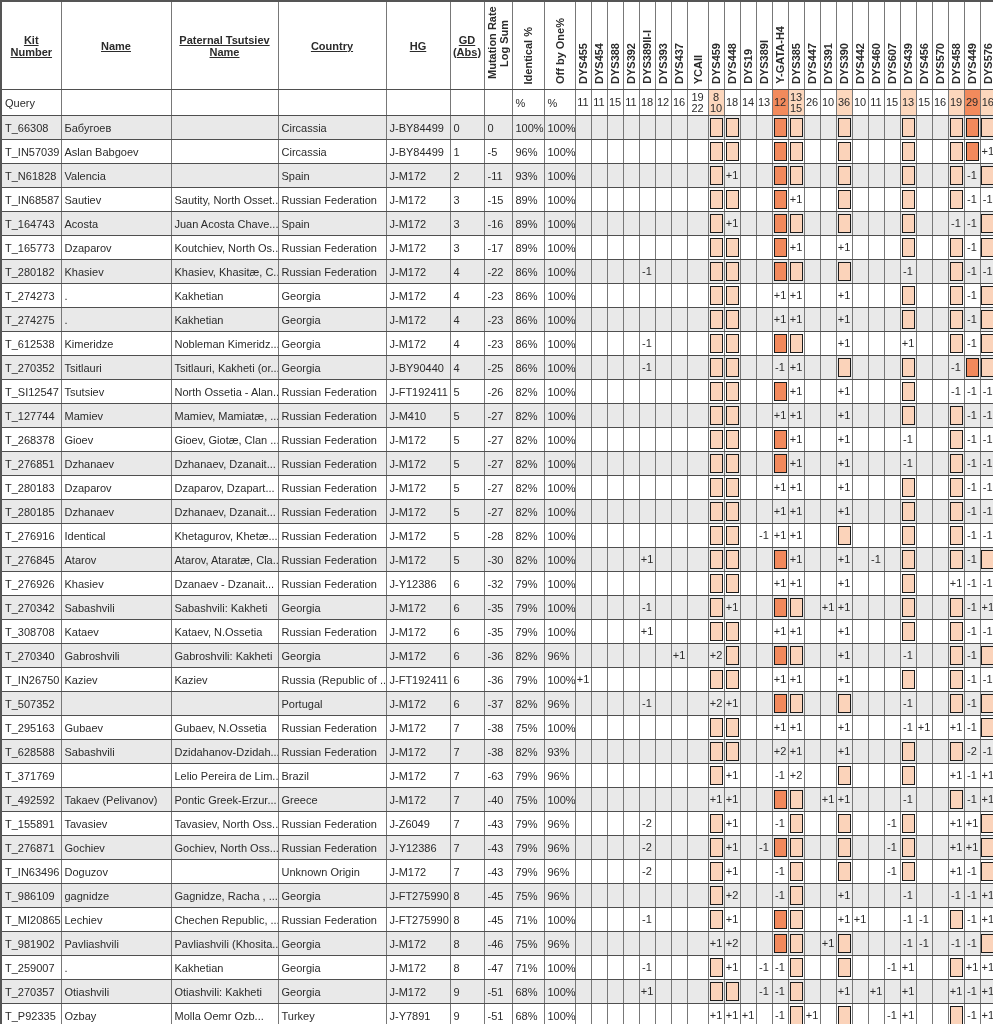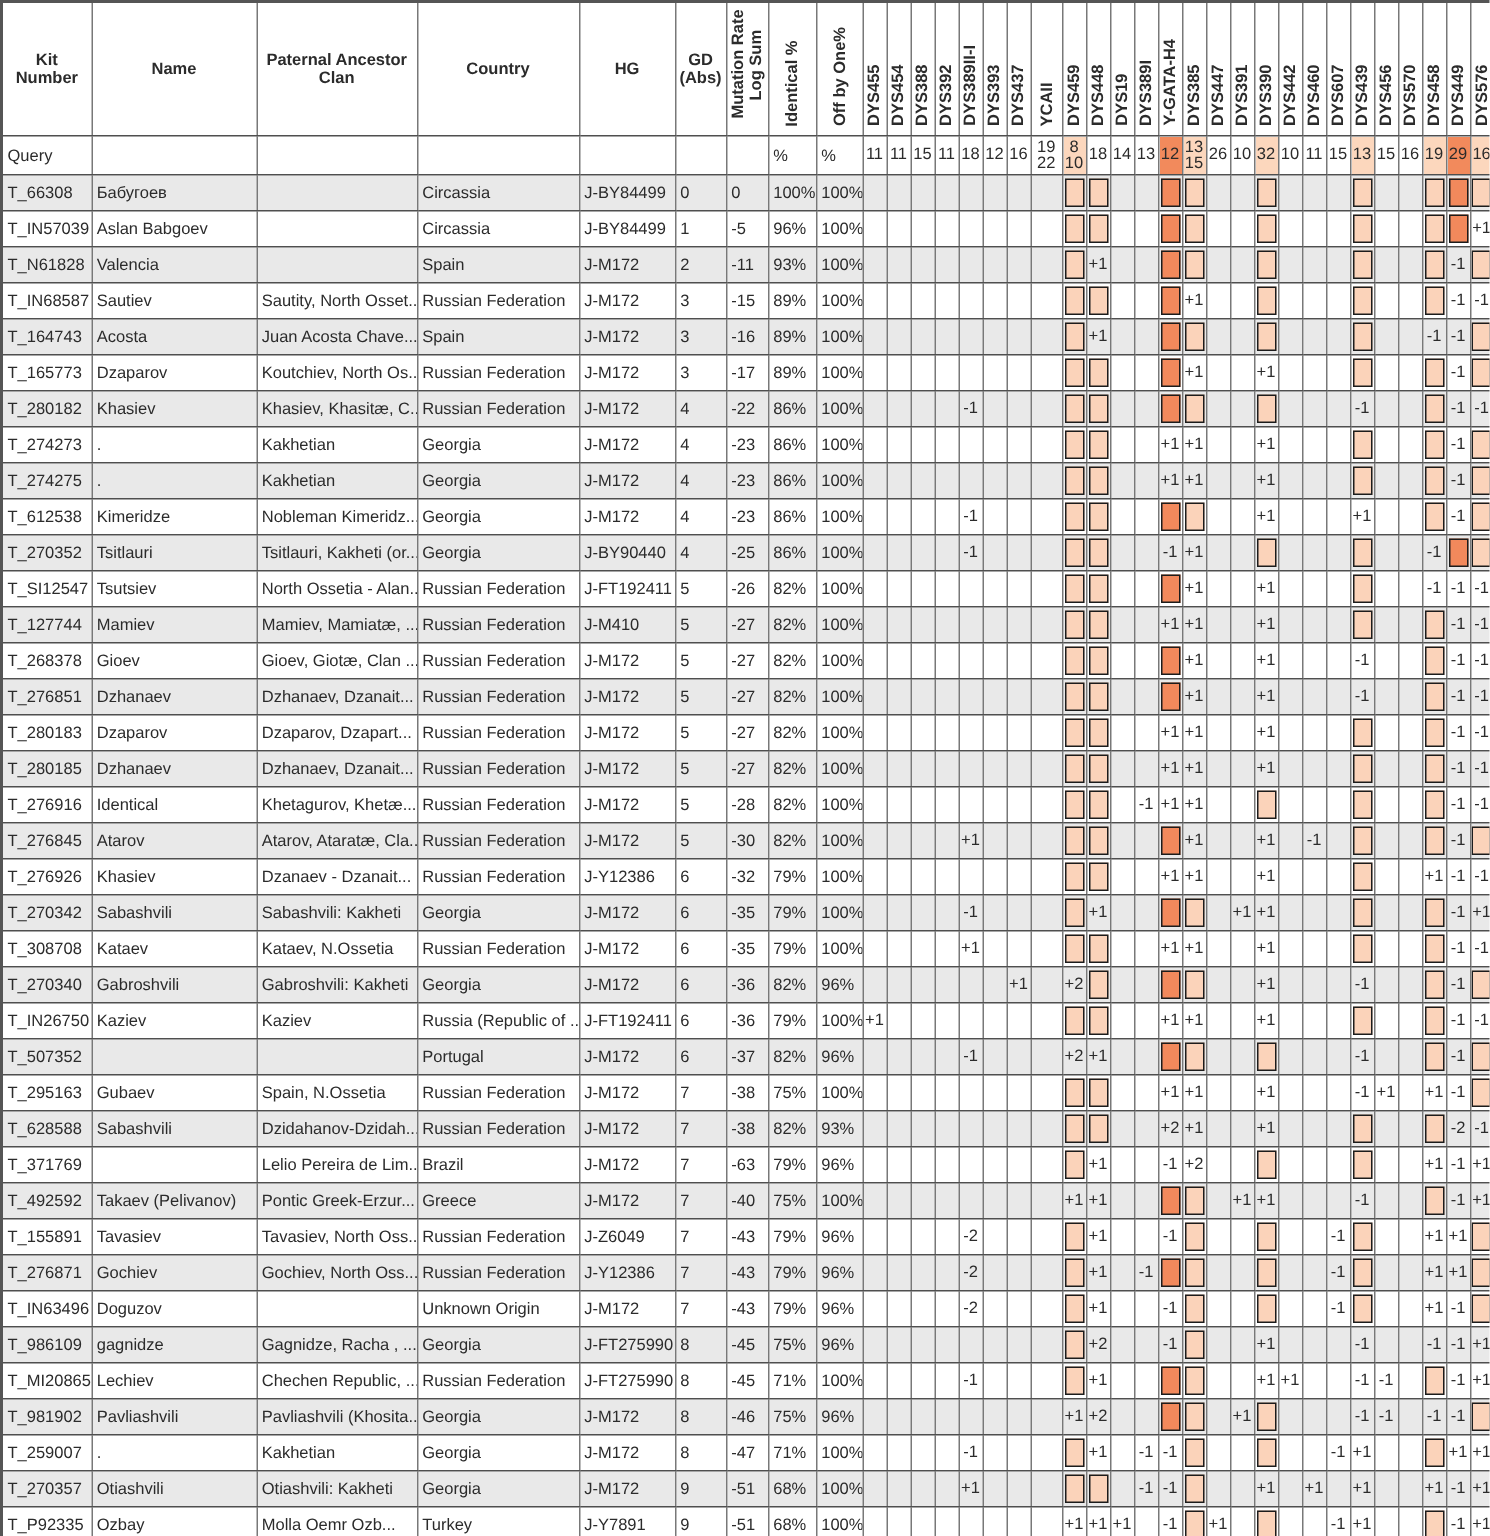--- a/index.html
+++ b/index.html
@@ -3,21 +3,21 @@
 <meta charset="utf-8">
 <style>
   html,body{margin:0;padding:0;width:993px;height:1024px;overflow:hidden;background:#fff;}
   body{font-family:"Liberation Sans","DejaVu Sans",sans-serif;color:#2b2b2b;}
   table{border-collapse:collapse;table-layout:fixed;width:994px;}
   table{border:2px solid #555;}
   th,td{border:1px solid #787878;border-top:1px solid #4f4f4f;border-bottom:1px solid #4f4f4f;
         padding:0;font-size:11px;overflow:hidden;vertical-align:middle;}
   thead tr{height:88px;}
   th{font-weight:bold;background:#fff;text-align:center;}
-  th.fixed{vertical-align:middle;padding:0 2px;}
+  th.fixed{vertical-align:middle;padding:0 2px;text-decoration:underline;}
   th.rot{vertical-align:bottom;padding-bottom:3px;}
   th.rot span{writing-mode:vertical-rl;transform:rotate(180deg);display:inline-block;
       max-height:82px;line-height:12px;white-space:normal;font-weight:bold;}
   tr.qrow{height:26px;}
   tr.drow{height:24px;}
   tr.drow.odd td{background:#e9e9e9;}
   td.txt{white-space:nowrap;padding-left:3px;text-align:left;}
   td.num{white-space:nowrap;padding-left:3px;text-align:left;}
   td.mk{text-align:center;white-space:pre-line;line-height:11px;}
   td.mk .box{display:block;width:11px;height:17px;margin:2px auto 2px;border:1px solid #1c1c1c;}
@@ -64,21 +64,21 @@
       <col style="width: 16px;">
       <col style="width: 16px;">
       <col style="width: 16px;">
       <col style="width: 16px;">
       <col style="width: 16px;">
     </colgroup>
   <thead>
       <tr id="hdr-row">
         <th class="fixed">Kit Number</th>
         <th class="fixed">Name</th>
-        <th class="fixed">Paternal Ancestor Clan</th>
+        <th class="fixed">Paternal Tsutsiev Name</th>
         <th class="fixed">Country</th>
         <th class="fixed">HG</th>
         <th class="fixed">GD (Abs)</th>
         <th class="rot"><span>Mutation Rate Log Sum</span></th>
         <th class="rot"><span>Identical %</span></th>
         <th class="rot"><span>Off by One%</span></th>
         <th class="rot"><span>DYS455</span></th>
         <th class="rot"><span>DYS454</span></th>
         <th class="rot"><span>DYS388</span></th>
         <th class="rot"><span>DYS392</span></th>
@@ -129,21 +129,21 @@
         <td class="mk hl-light">8
 10</td>
         <td class="mk">18</td>
         <td class="mk">14</td>
         <td class="mk">13</td>
         <td class="mk hl-dark">12</td>
         <td class="mk hl-light">13
 15</td>
         <td class="mk">26</td>
         <td class="mk">10</td>
-        <td class="mk hl-light">32</td>
+        <td class="mk hl-light">36</td>
         <td class="mk">10</td>
         <td class="mk">11</td>
         <td class="mk">15</td>
         <td class="mk hl-light">13</td>
         <td class="mk">15</td>
         <td class="mk">16</td>
         <td class="mk hl-light">19</td>
         <td class="mk hl-dark">29</td>
         <td class="mk hl-light">16</td>
       </tr>
@@ -1068,21 +1068,21 @@
         <td class="mk">-1</td>
         <td class="mk"></td>
         <td class="mk"></td>
         <td class="mk"><div class="box light"></div></td>
         <td class="mk">-1</td>
         <td class="mk"><div class="box light"></div></td>
       </tr>
       <tr class="drow">
         <td class="txt">T_295163</td>
         <td class="txt">Gubaev</td>
-        <td class="txt">Spain, N.Ossetia</td>
+        <td class="txt">Gubaev, N.Ossetia</td>
         <td class="txt">Russian Federation</td>
         <td class="txt">J-M172</td>
         <td class="num">7</td>
         <td class="num">-38</td>
         <td class="num">75%</td>
         <td class="num">100%</td>
         <td class="mk"></td>
         <td class="mk"></td>
         <td class="mk"></td>
         <td class="mk"></td>

